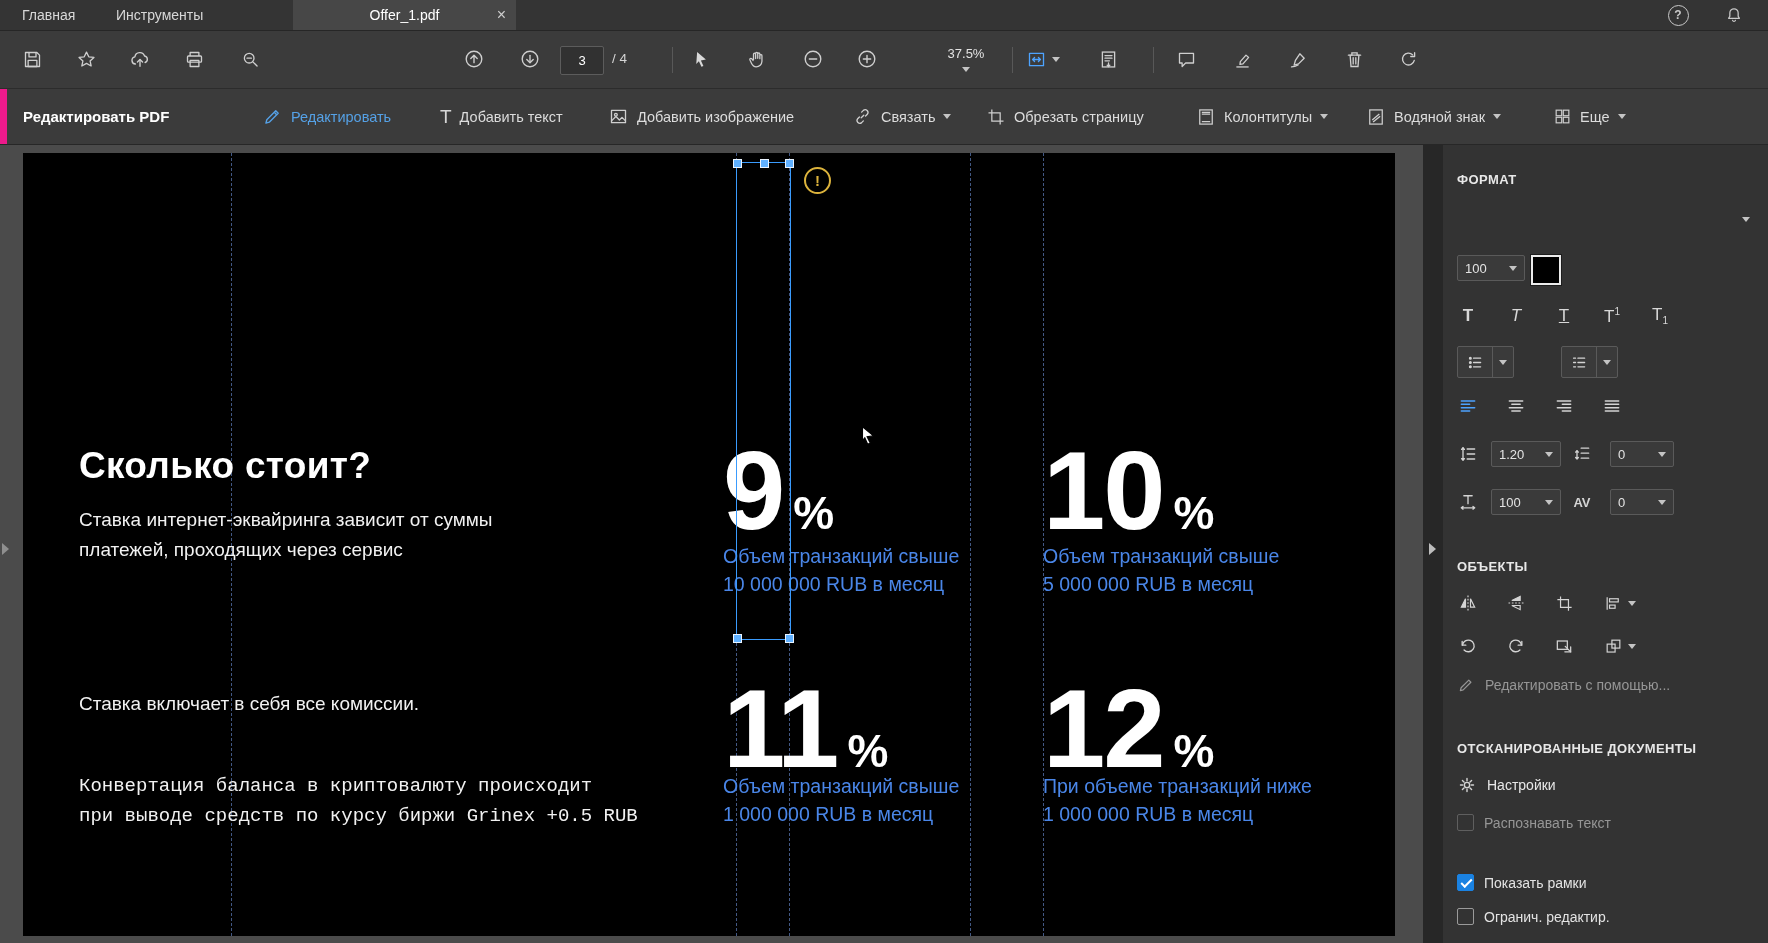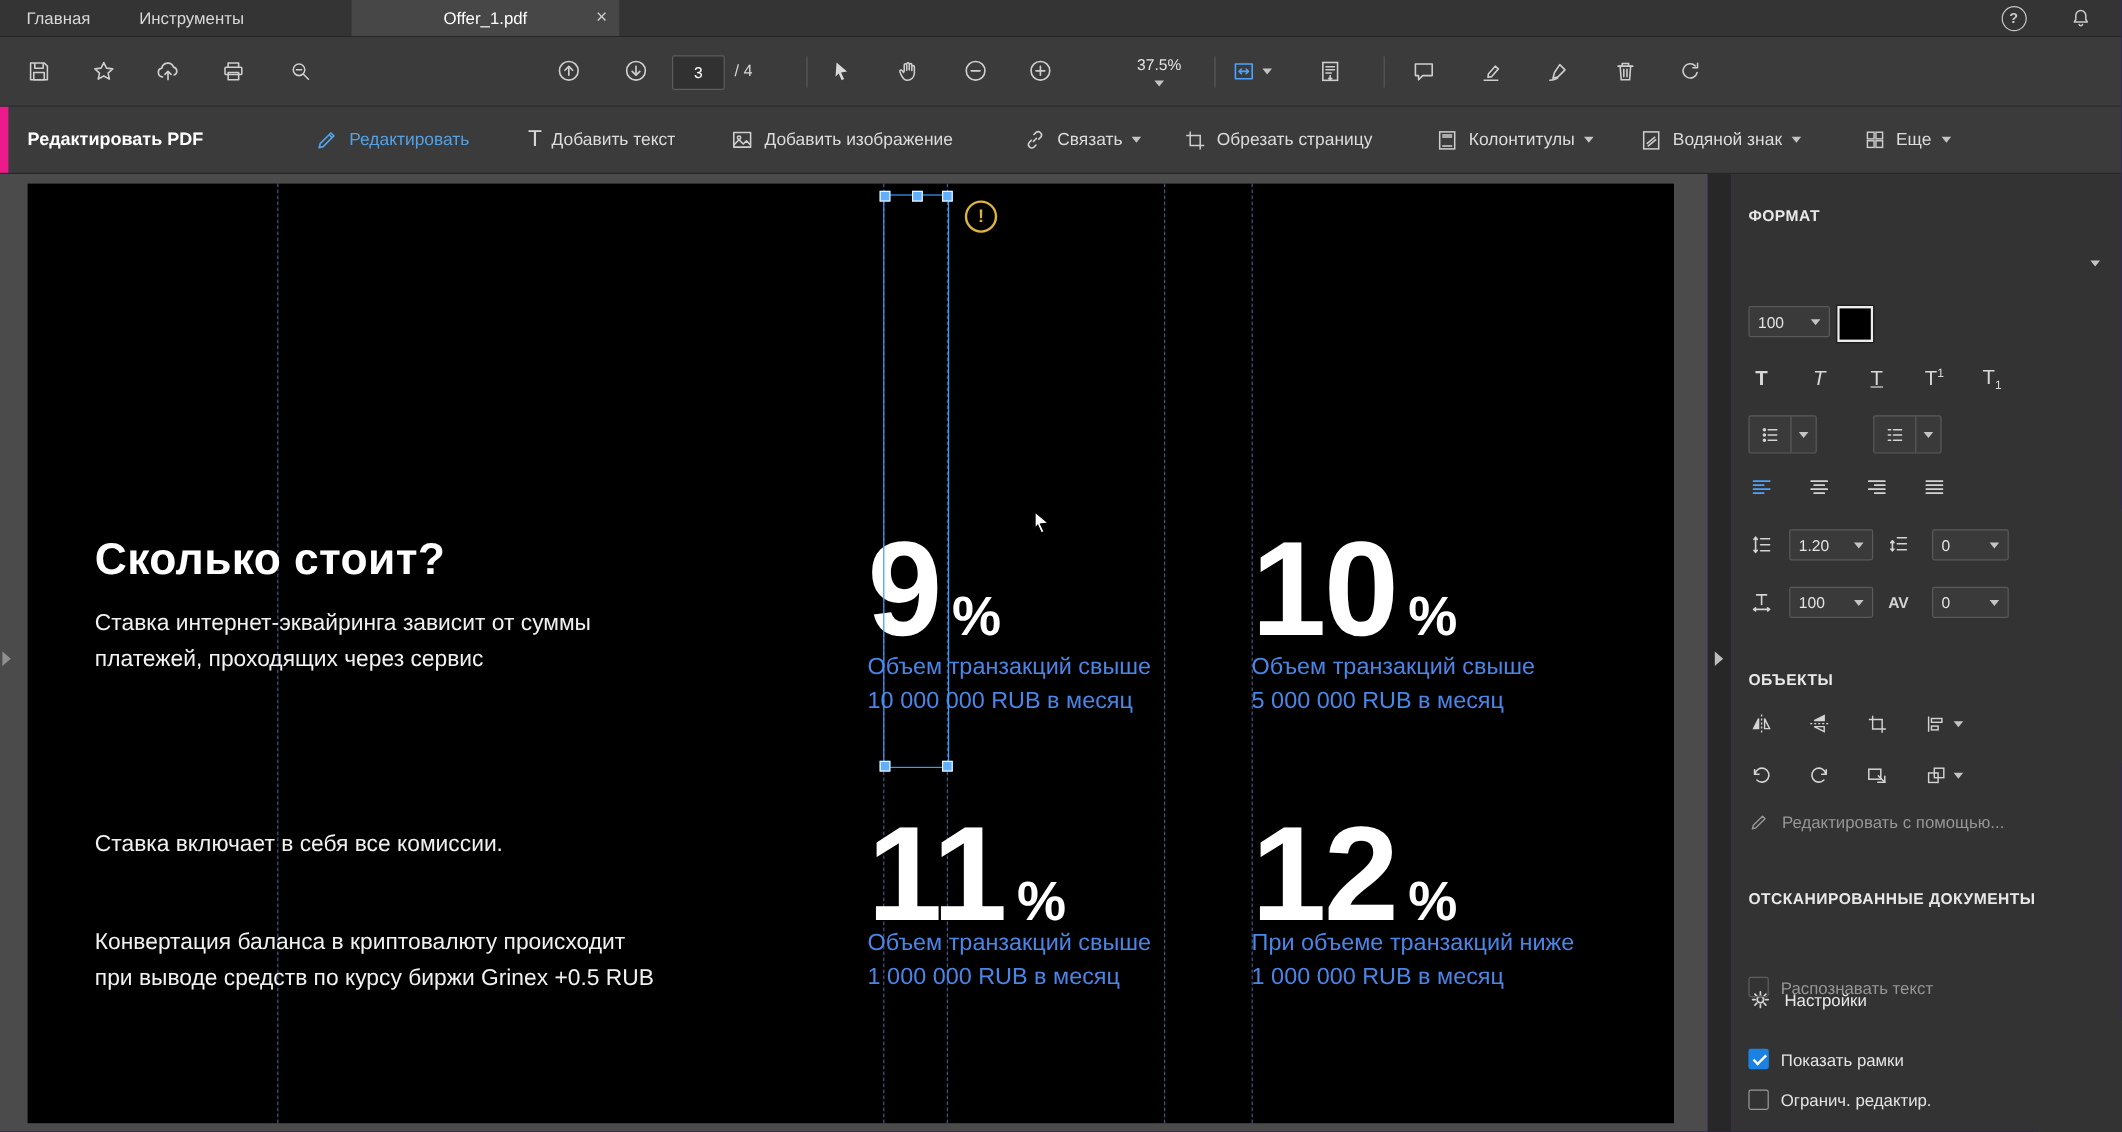--- a/index.html
+++ b/index.html
@@ -1,17 +1,17 @@
 <!DOCTYPE html>
 <html><head>
 <meta charset="utf-8">
 <style>
   html,body{margin:0;padding:0;}
   body{width:1768px;height:943px;overflow:hidden;background:#333;font-family:"Liberation Sans",sans-serif;-webkit-font-smoothing:antialiased;}
-  .app{position:relative;width:1768px;height:943px;background:#6d28d9;}
+  .app{position:relative;width:1768px;height:943px;background:#3b82f6;}
 
   
   .tabbar{position:absolute;top:0;left:0;right:0;height:30px;background:#343434;border-bottom:1px solid #262626;color:#d8d8d8;font-size:14px;}
   .menu-tab{position:absolute;top:0;height:30px;display:flex;align-items:center;padding:0 6px;cursor:default;}
   .doc-tab{position:absolute;left:293px;width:223px;top:0;height:30px;background:#474747;color:#fff;display:flex;align-items:center;justify-content:center;}
   .doc-close{position:absolute;right:10px;top:0;height:30px;display:flex;align-items:center;color:#cfcfcf;font-size:16px;}
   .top-ic{position:absolute;top:3px;width:24px;height:24px;display:flex;align-items:center;justify-content:center;}
   .help-circle{width:19px;height:19px;border:1.5px solid #c9c9c9;border-radius:50%;color:#c9c9c9;font-size:12px;font-weight:bold;display:flex;align-items:center;justify-content:center;}
 
   
@@ -319,21 +319,21 @@
         <div class="guide" style="left:1020px;"></div>
 
         <div class="pdf-heading">Сколько стоит?</div>
         <div class="pdf-par" style="top:352px;">
           <div>Ставка интернет-эквайринга зависит от суммы</div>
           <div>платежей, проходящих через сервис</div>
         </div>
         <div class="pdf-par" style="top:535px;line-height:32px;">
           <div>Ставка включает в себя все комиссии.</div>
         </div>
-        <div class="pdf-par" style="top:618px;">
+        <div class="pdf-par" style="top:618px;font-family:Liberation Mono, monospace;">
           <div>Конвертация баланса в криптовалюту происходит</div>
           <div>при выводе средств по курсу биржи Grinex +0.5 RUB</div>
         </div>
 
         <div class="tier-rate" style="left:700px;top:282px;"><span>9</span><span class="rate-pct">%</span></div>
         <div class="tier-caption" style="left:700px;top:389px;">
           <div>Объем транзакций свыше</div>
           <div>10 000 000 RUB в месяц</div>
         </div>
 
@@ -548,21 +548,21 @@
 
       <div class="p-row-label muted" style="left:14px;top:531px;">
         <svg width="18" height="18" viewBox="0 0 24 24" stroke="#969696" stroke-width="1.6" fill="none" stroke-linejoin="round">
             <path d="M4.5 19.5l1-3.8L15.7 5.5l2.8 2.8L8.3 18.5l-3.8 1z"></path>
           </svg>
         <span>Редактировать с помощью...</span>
       </div>
 
       <div class="p-title" style="top:596px;">ОТСКАНИРОВАННЫЕ ДОКУМЕНТЫ</div>
 
-      <div class="p-row-label" style="left:14px;top:630px;margin-top:48px;">
+      <div class="p-row-label" style="left:14px;top:630px;">
         <svg width="20" height="20" viewBox="0 0 24 24" stroke="#d4d4d4" stroke-width="1.7" fill="none" stroke-linecap="round">
             <circle cx="12" cy="12" r="3.2"></circle>
             <path d="M12 4.2v2.6M12 17.2v2.6M4.2 12h2.6M17.2 12h2.6M6.5 6.5l1.9 1.9M15.6 15.6l1.9 1.9M17.5 6.5l-1.9 1.9M8.4 15.6l-1.9 1.9"></path>
           </svg>
         <span>Настройки</span>
       </div>
 
       <div class="checkrow" style="top:669px;">
         <span class="cbox disabled"></span>
         <span class="muted">Распознавать текст</span>

